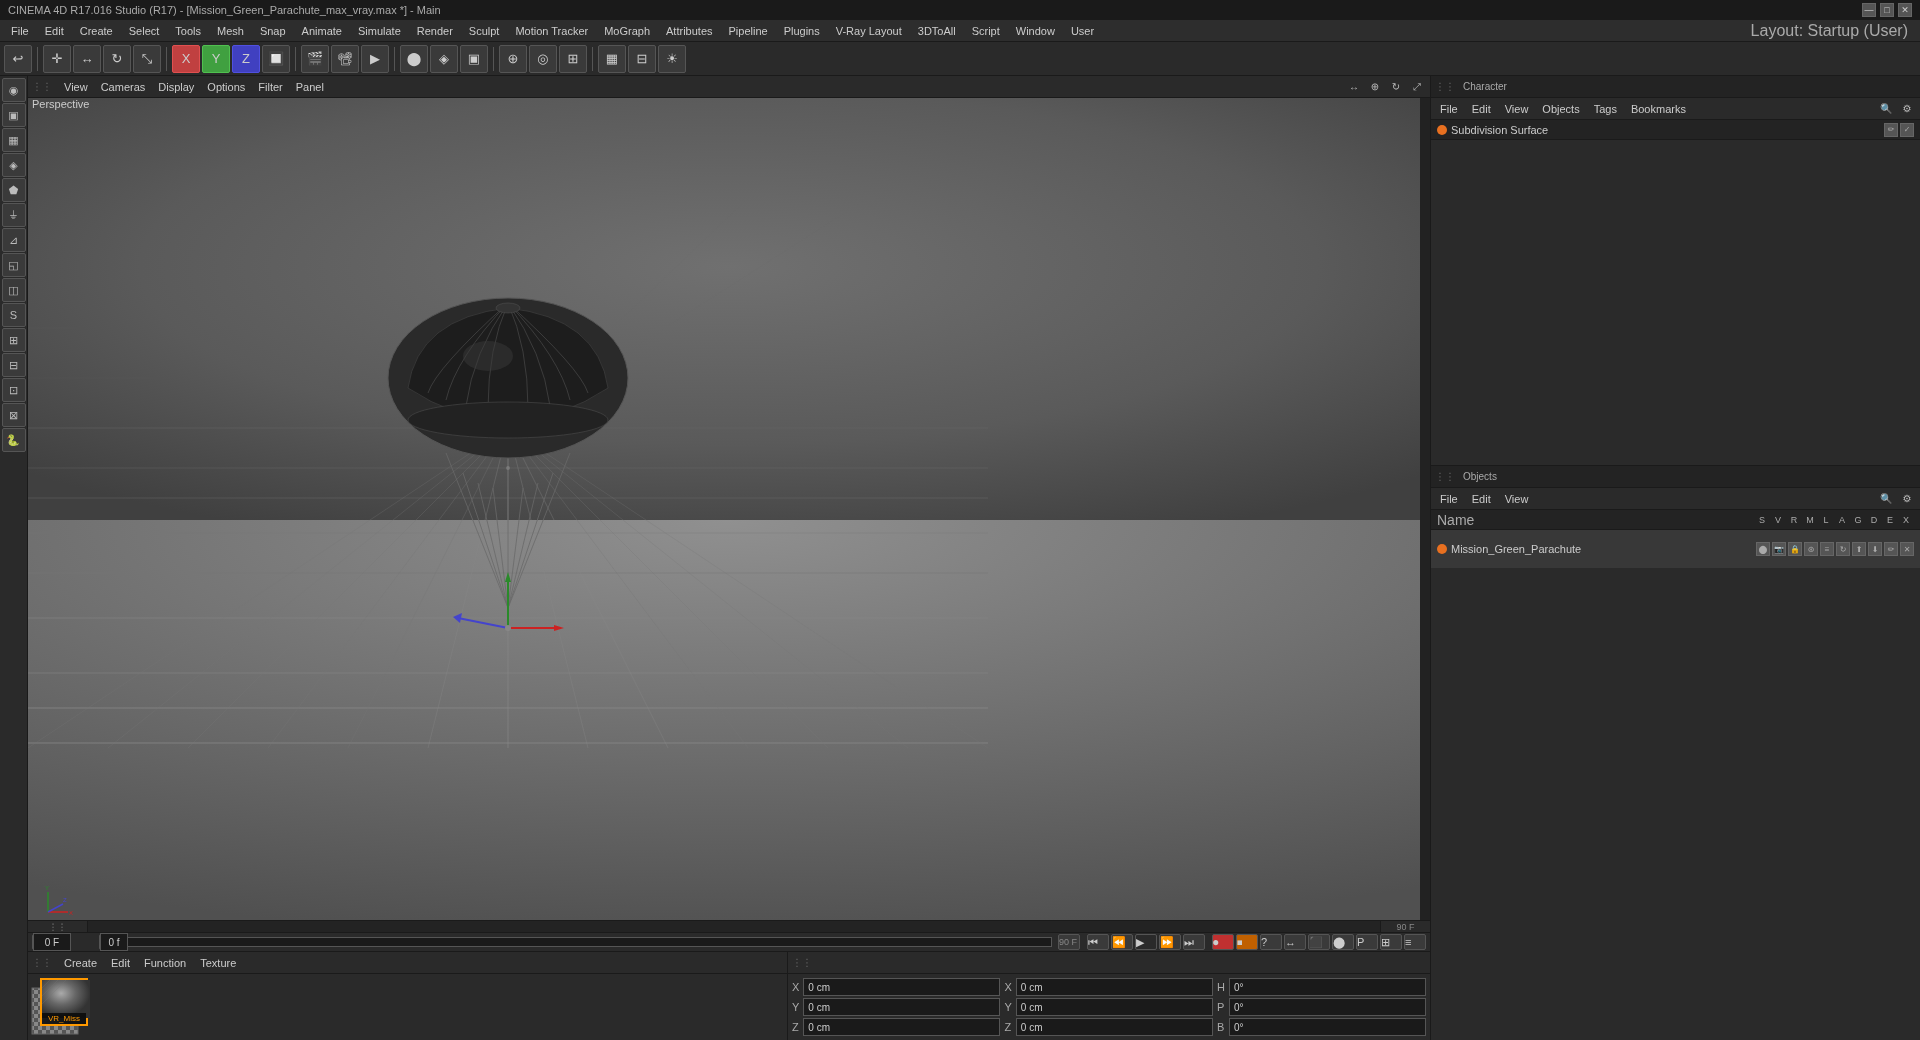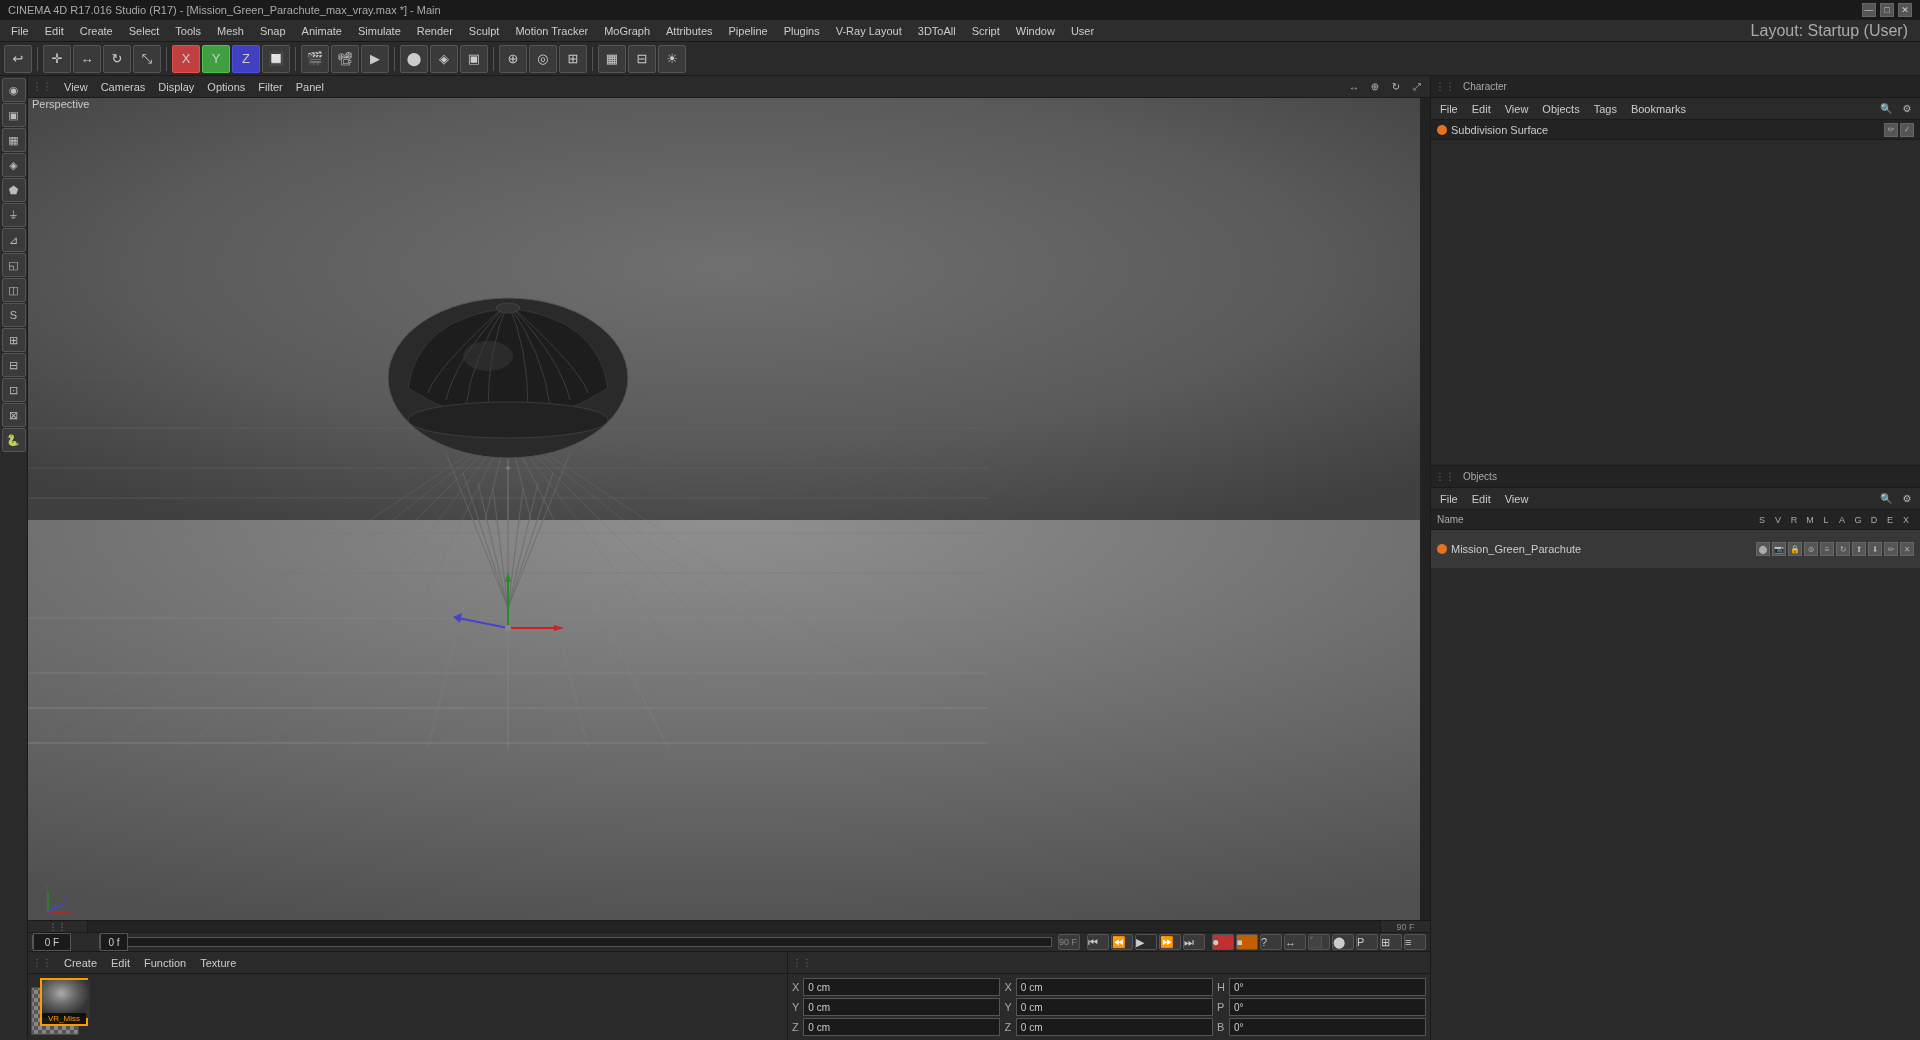--- a/index.html
+++ b/index.html
@@ -359,21 +359,21 @@
     }
     .ab-menu-item { color: #ccc; font-size: 11px; cursor: pointer; padding: 2px 5px; }
     #attr-browser-header {
       height: 20px;
       background: #232323;
       display: flex;
       align-items: center;
       padding: 0 6px;
       border-bottom: 1px solid #1a1a1a;
     }
-    .ab-col { font-size: 10px; color: #aaa; }
+    .ab-col { font-size: 14px; color: #aaa; }
     #attr-browser-content {
       flex: 1;
       background: #2a2a2a;
       overflow-y: auto;
     }
     .subdiv-dot {
       width: 10px; height: 10px;
       background: #e87020;
       border-radius: 50%;
     }

